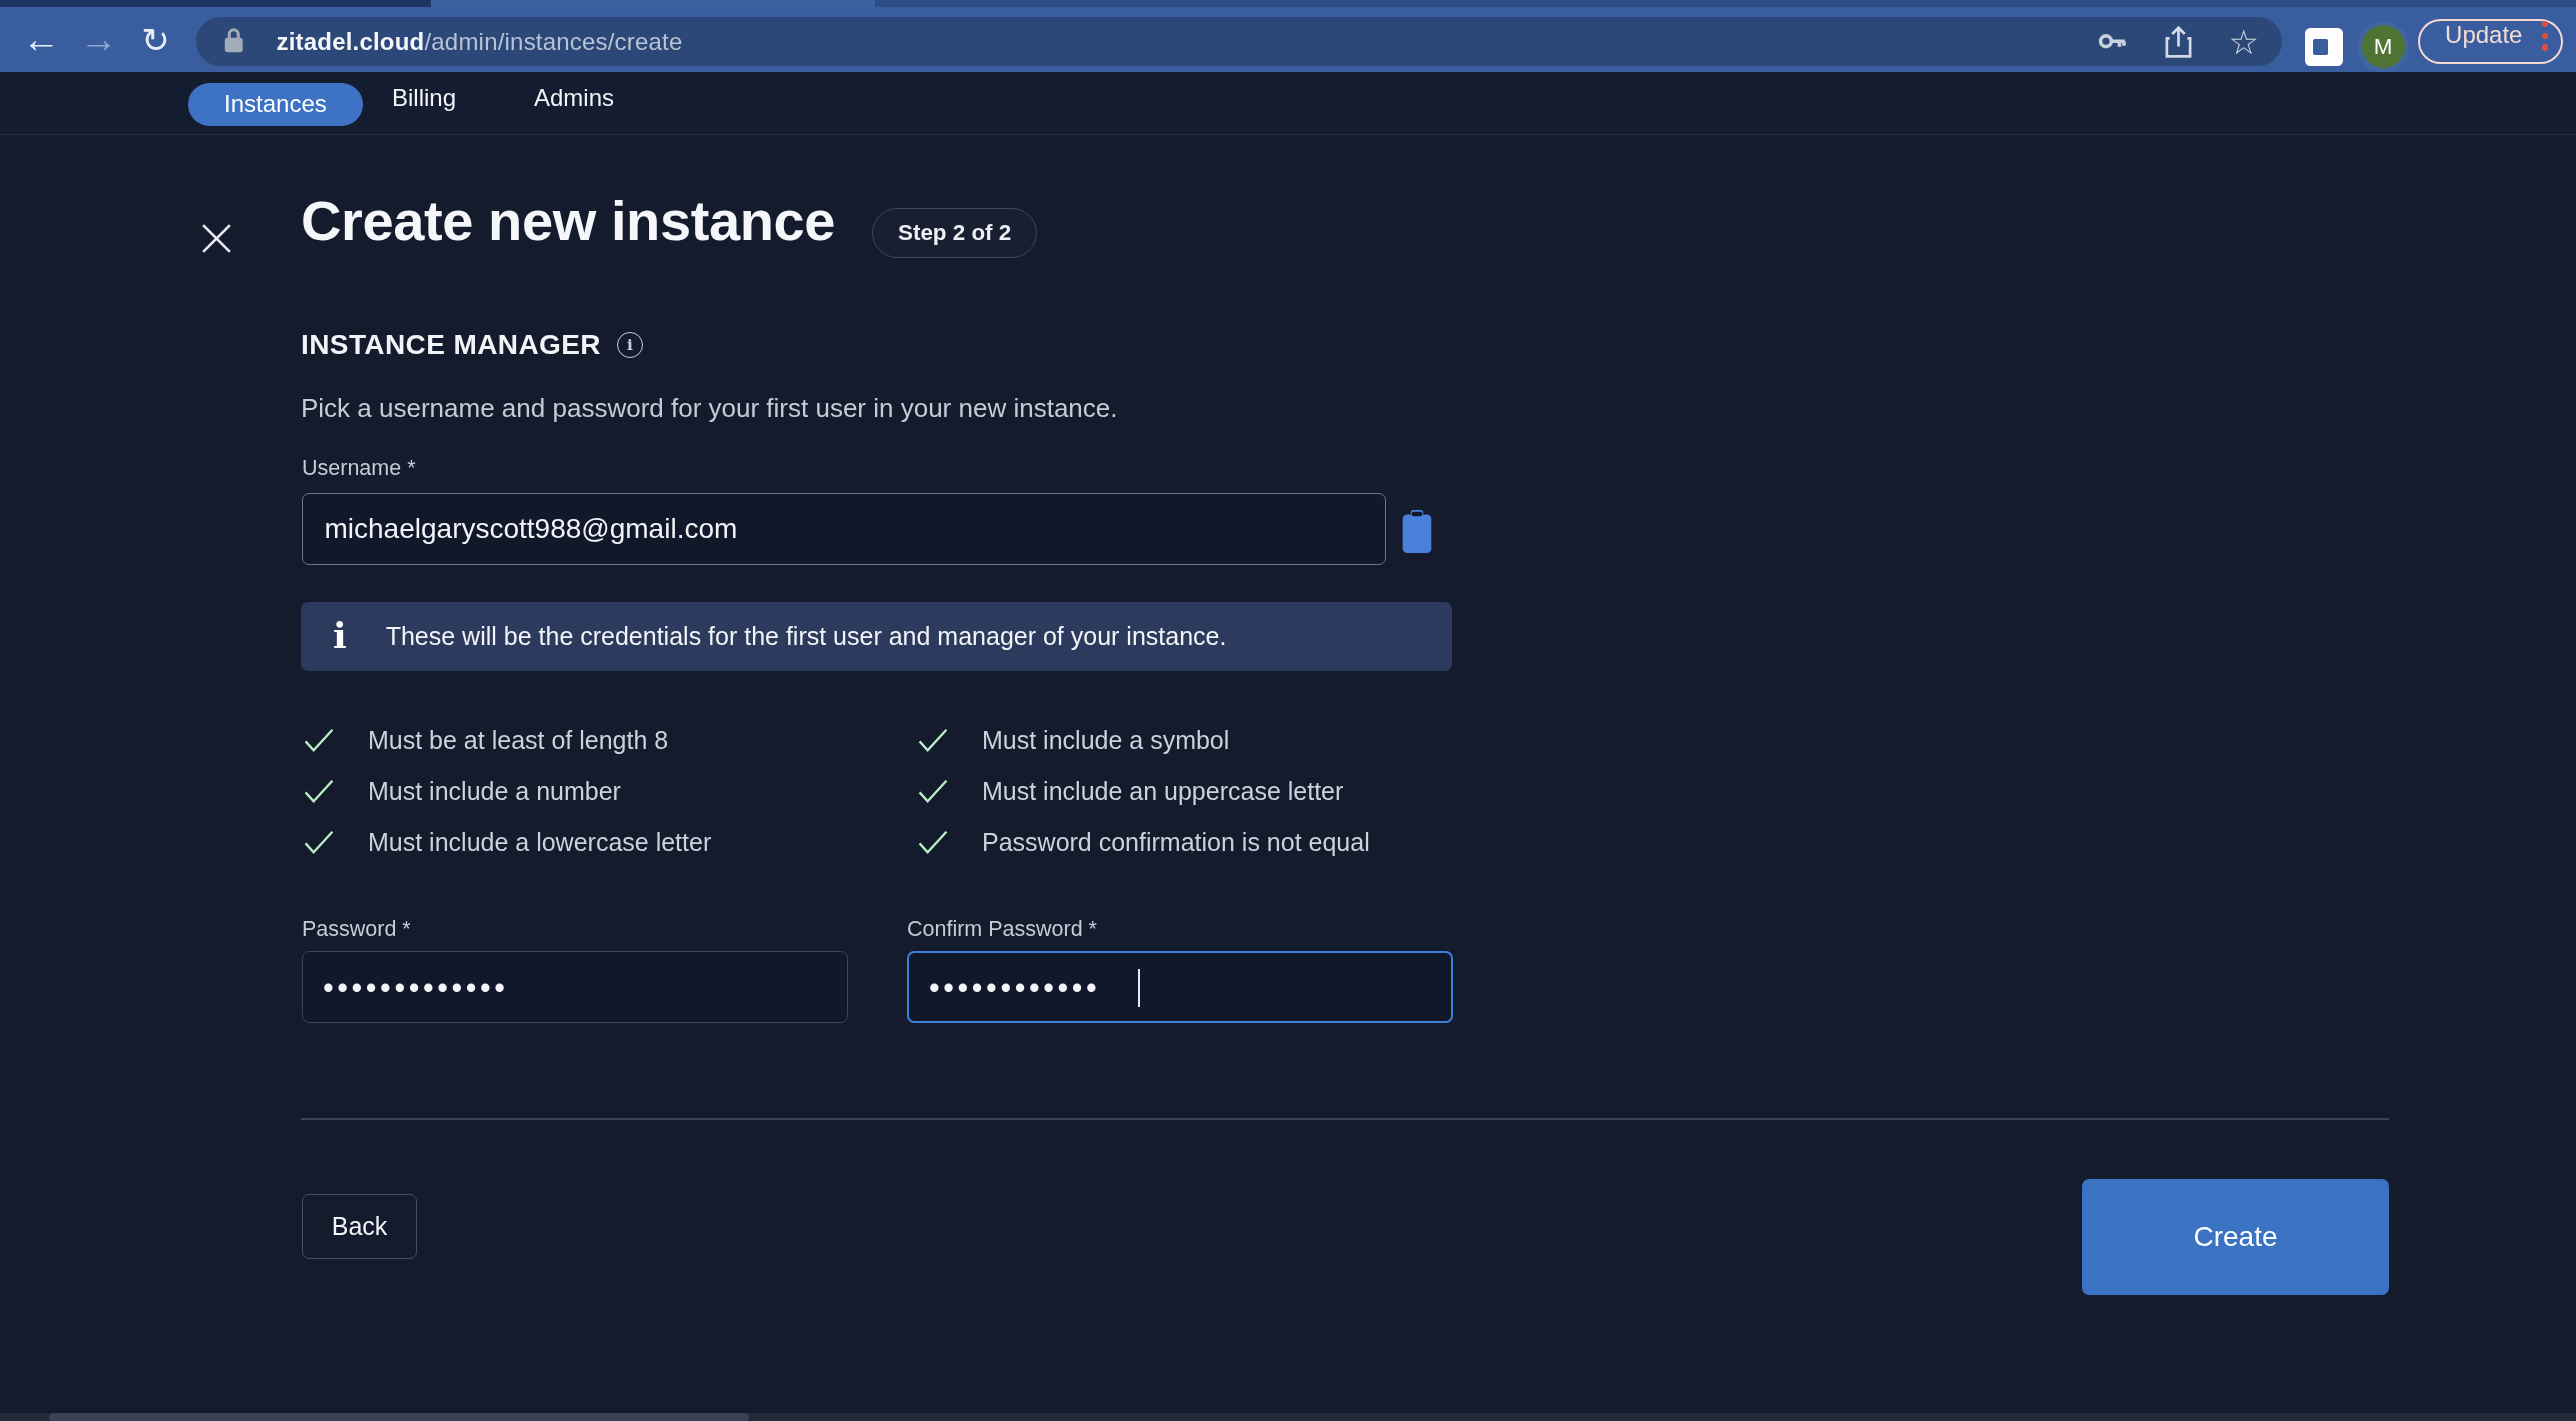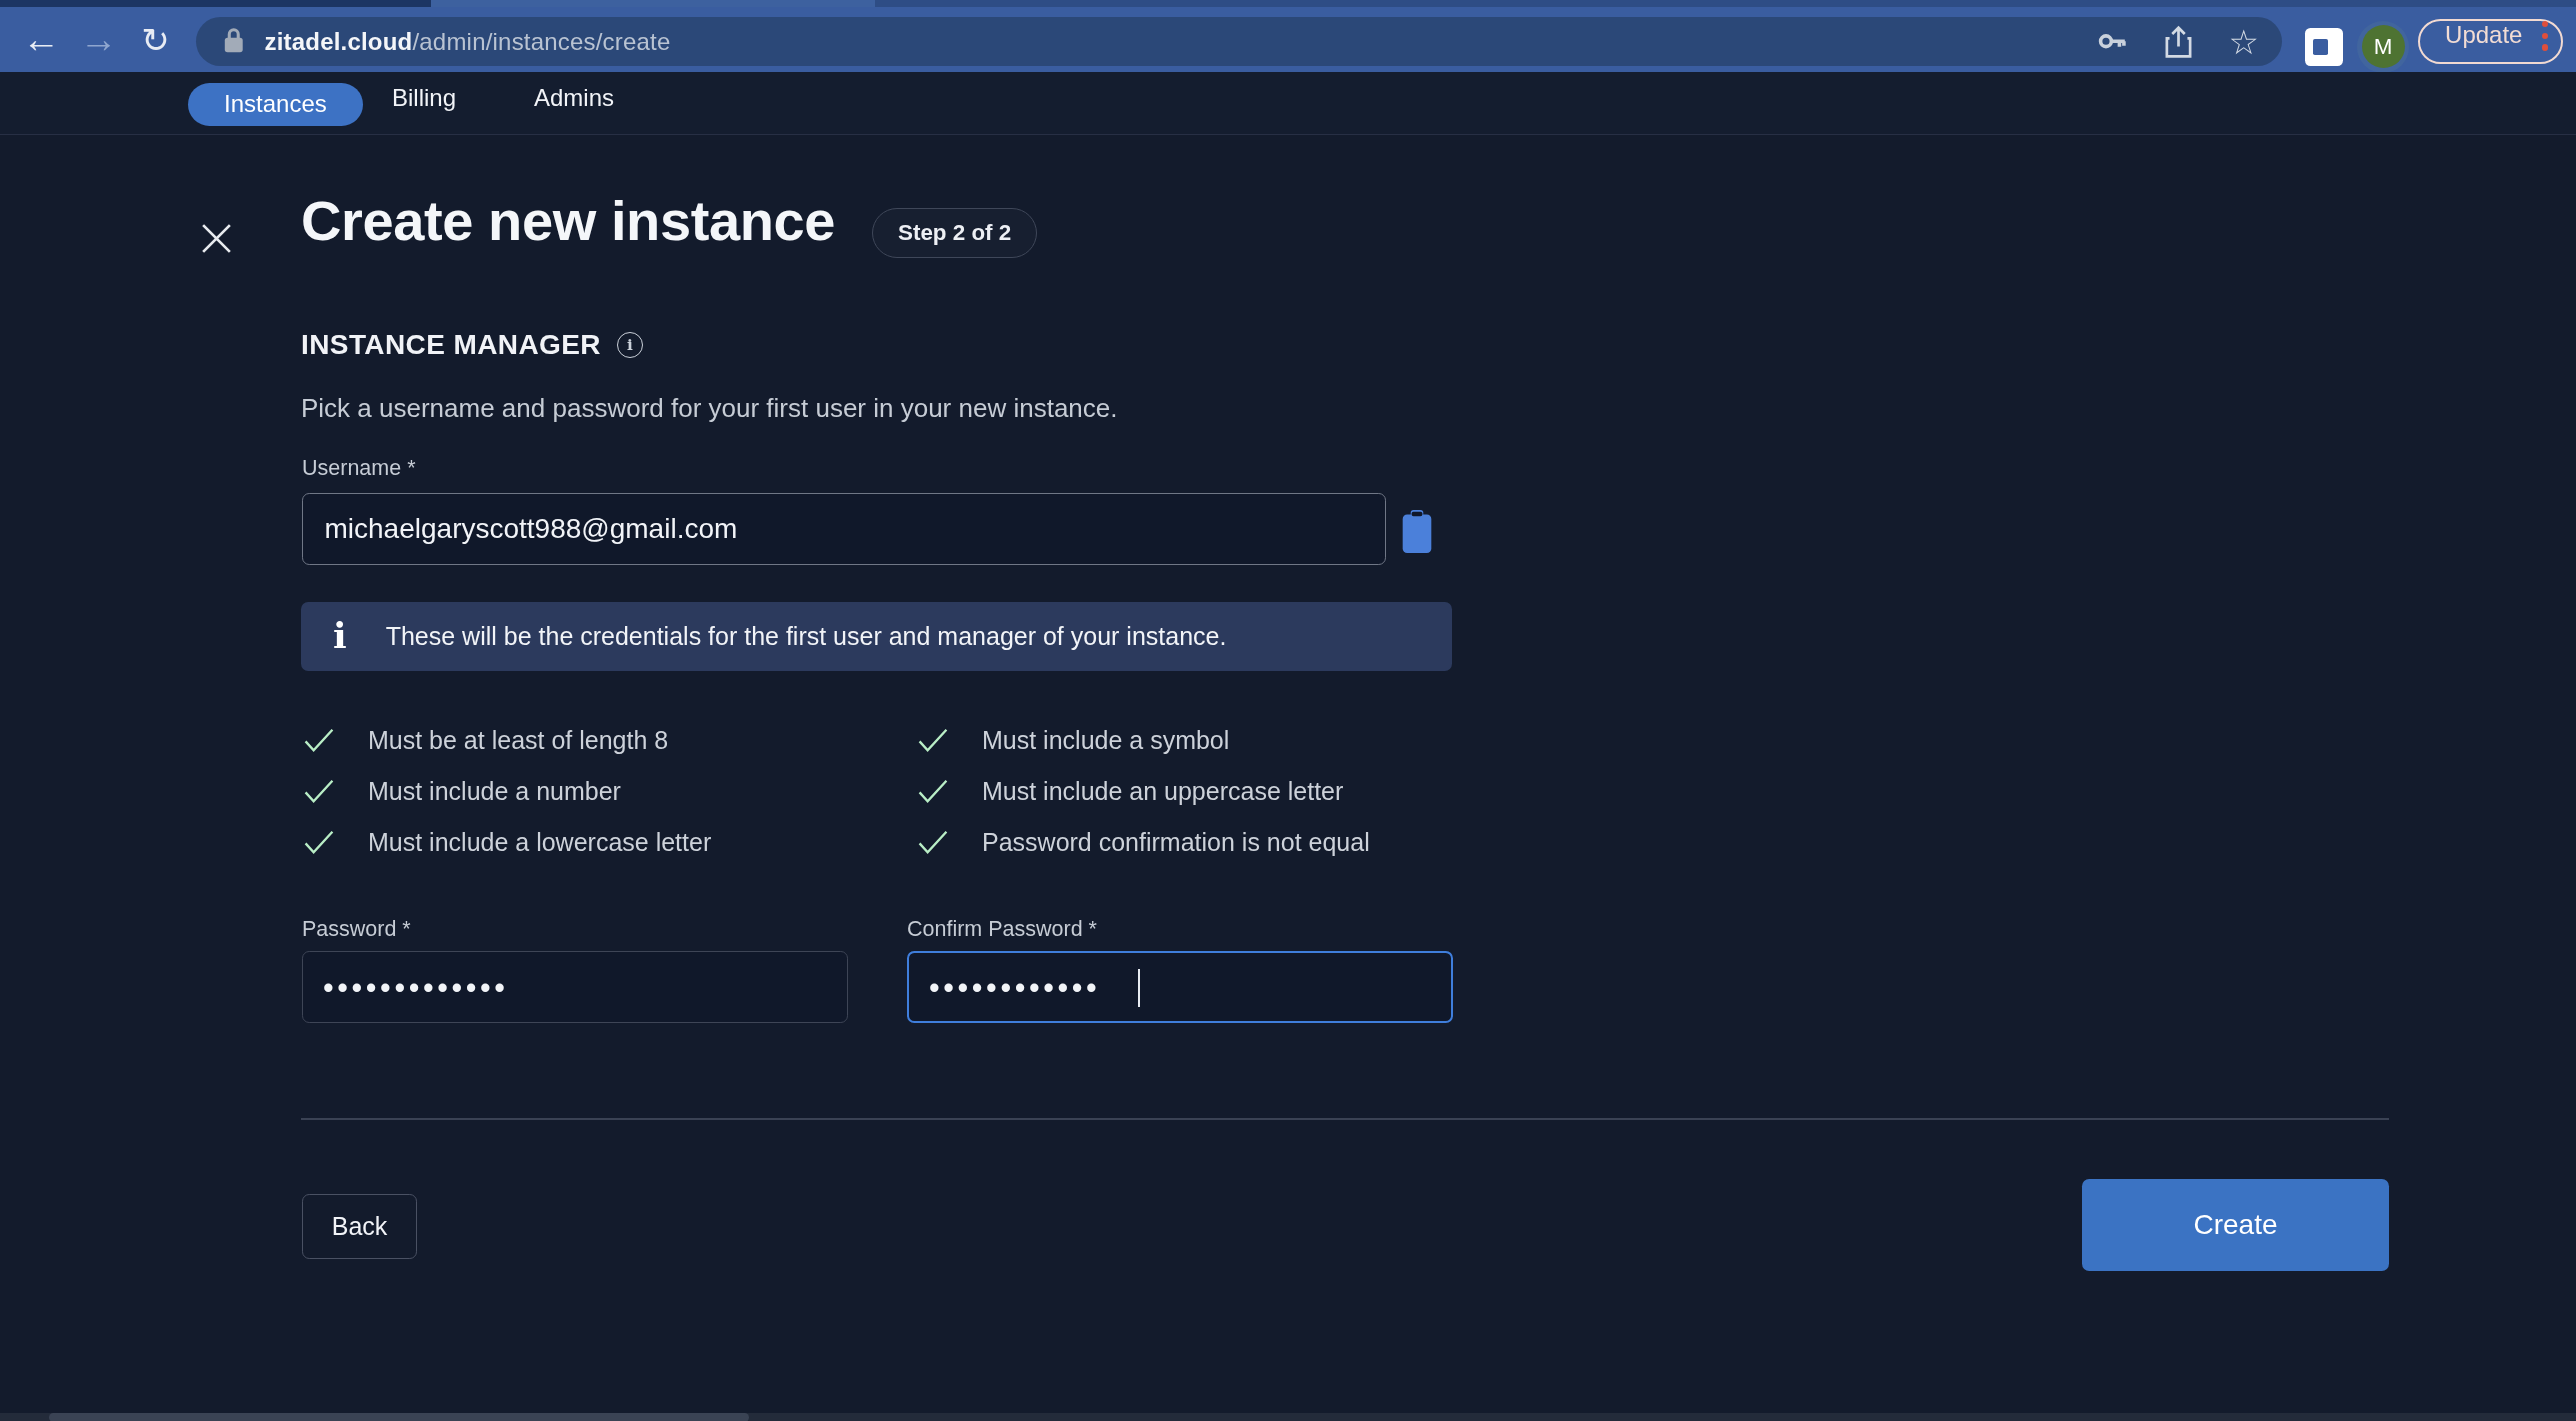--- a/index.html
+++ b/index.html
@@ -17,21 +17,21 @@
   .tabstrip .seg-active{position:absolute;left:431px;top:0;width:444px;height:7.2px;background:var(--tab-active);}
 
   .toolbar{position:absolute;left:0;top:7.2px;width:2576px;height:65px;background:var(--toolbar-blue);}
   .nav-btn{position:absolute;top:0;height:65px;display:flex;align-items:center;justify-content:center;
     color:#E8ECF4;font-size:38px;width:57px;user-select:none;}
   .nav-btn.back{left:12.6px;}
   .nav-btn.fwd{left:70px;color:#8FA6CF;}
   .nav-btn.reload{left:127px;font-size:34px;}
 
   .urlbar{position:absolute;left:196px;top:10px;width:2086px;height:49px;border-radius:25px;
-    background:var(--urlbar-blue);display:flex;align-items:center;}
+    background:var(--urlbar-blue);display:flex;align-items:center;gap:12px;}
   .lock-icon{margin-left:27px;flex:0 0 auto;}
   .url-text{margin-left:20px;font-size:24px;letter-spacing:0.2px;white-space:nowrap;}
   .url-host{color:#F4F6F9;font-weight:600;}
   .url-path{color:#B9C3D2;font-weight:400;}
   .url-actions{margin-left:auto;margin-right:23px;display:flex;align-items:center;gap:36px;}
   .url-action{display:flex;align-items:center;justify-content:center;color:#D3DAE4;}
   .star-glyph{font-size:34px;line-height:1;color:#D3DAE4;}
 
   .sidepanel-btn{position:absolute;left:2305px;top:20.6px;width:38px;height:38px;background:#FFFFFF;border-radius:5.4px;}
   .sidepanel-btn .slot{position:absolute;left:8px;top:10.8px;width:15.3px;height:16px;background:var(--toolbar-blue);border-radius:1.8px;}
@@ -97,21 +97,21 @@
     font-size:30.5px;letter-spacing:3.6px;padding:0 20px;}
   .input-confirm{left:907px;top:951px;width:546px;height:72px;border:2.7px solid var(--focus-blue);
     font-size:30.5px;letter-spacing:3.6px;padding:0 20px;}
   .caret{position:absolute;left:1138px;top:969px;width:1.8px;height:38px;background:#E8ECF2;}
 
   .divider{position:absolute;left:301px;top:1118px;width:2088px;height:1.8px;background:var(--divider);}
 
   .back-btn{position:absolute;left:302px;top:1194px;width:115px;height:65px;border:0.9px solid #4A5163;
     border-radius:7.2px;background:transparent;color:#F2F4F8;font-size:25px;display:flex;
     align-items:center;justify-content:center;cursor:pointer;box-sizing:border-box;}
-  .create-btn{position:absolute;left:2082px;top:1179px;width:307px;height:92px;background:var(--create-blue);
+  .create-btn{position:absolute;left:2082px;top:1179px;width:307px;height:116px;background:var(--create-blue);
     border-radius:7.2px;color:#FFFFFF;font-size:28px;font-weight:500;display:flex;align-items:center;
     justify-content:center;cursor:pointer;border:none;}
 
   .hscroll-track{position:absolute;left:0;top:1413px;width:2576px;height:9px;background:#232B3A;}
   .hscroll-thumb{position:absolute;left:49px;top:0;width:700px;height:9px;background:#3A4354;border-radius:4.5px;}
 </style>
 </head>
 <body>
 
 <div class="stage">

